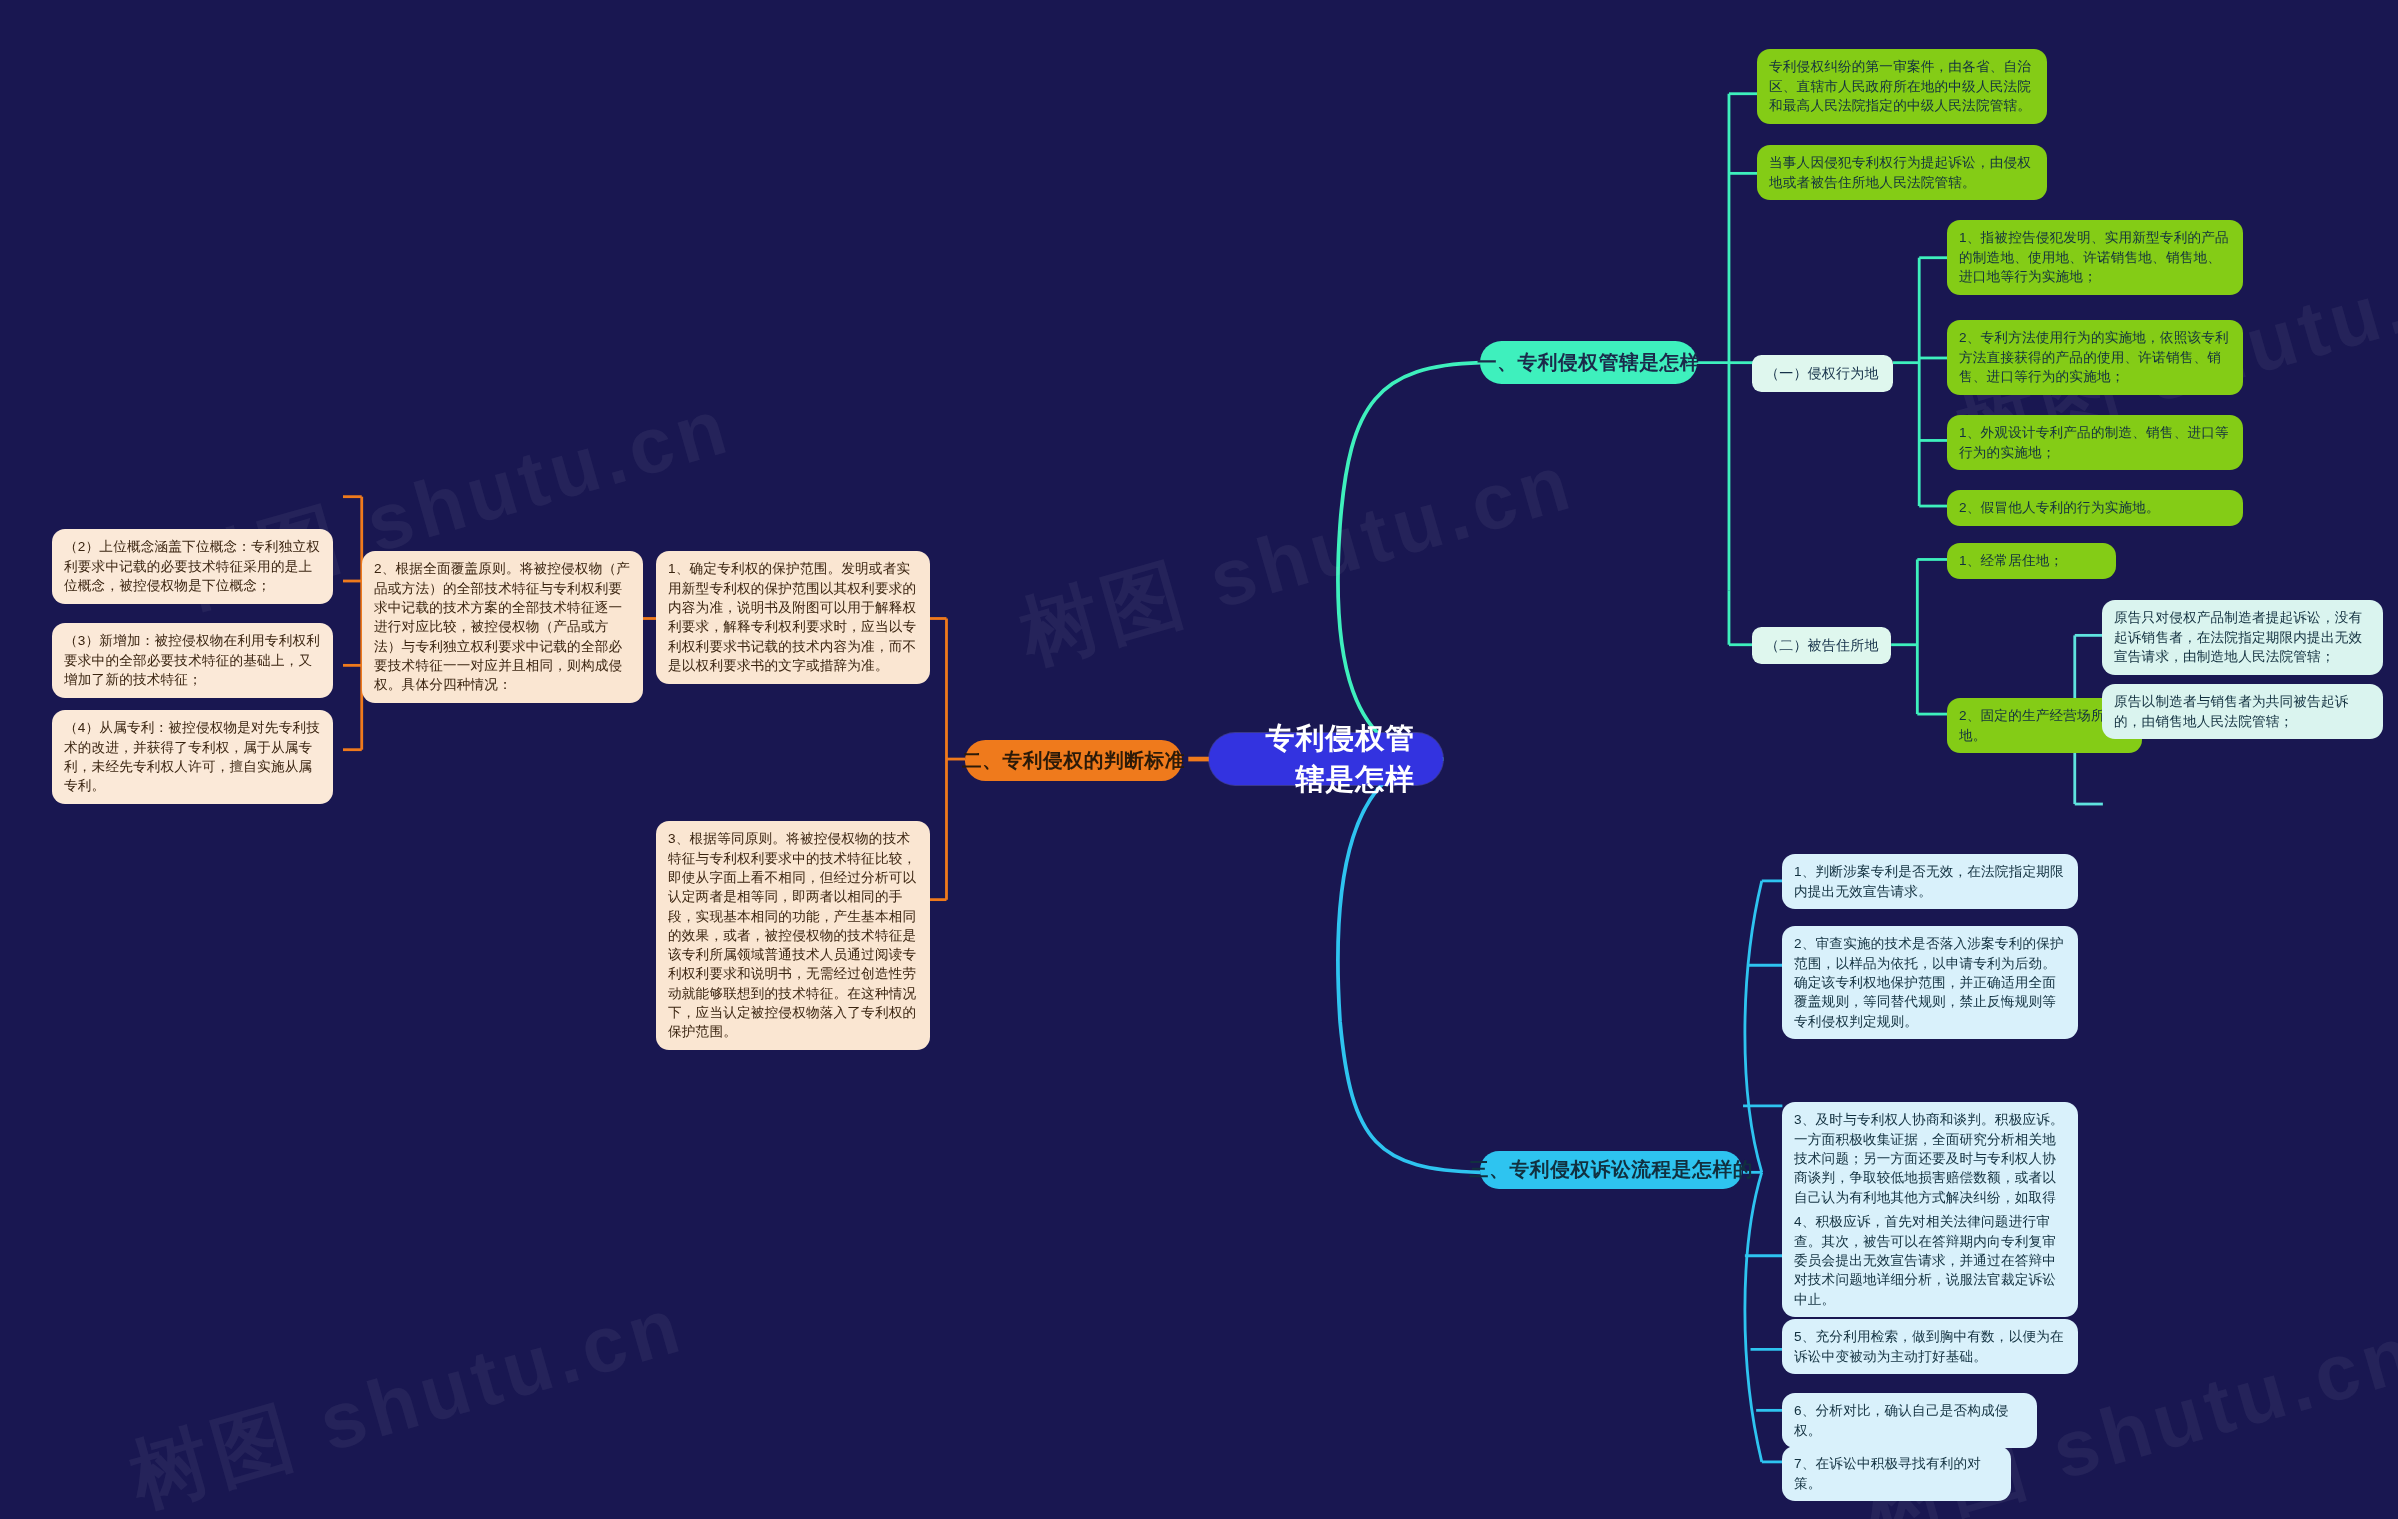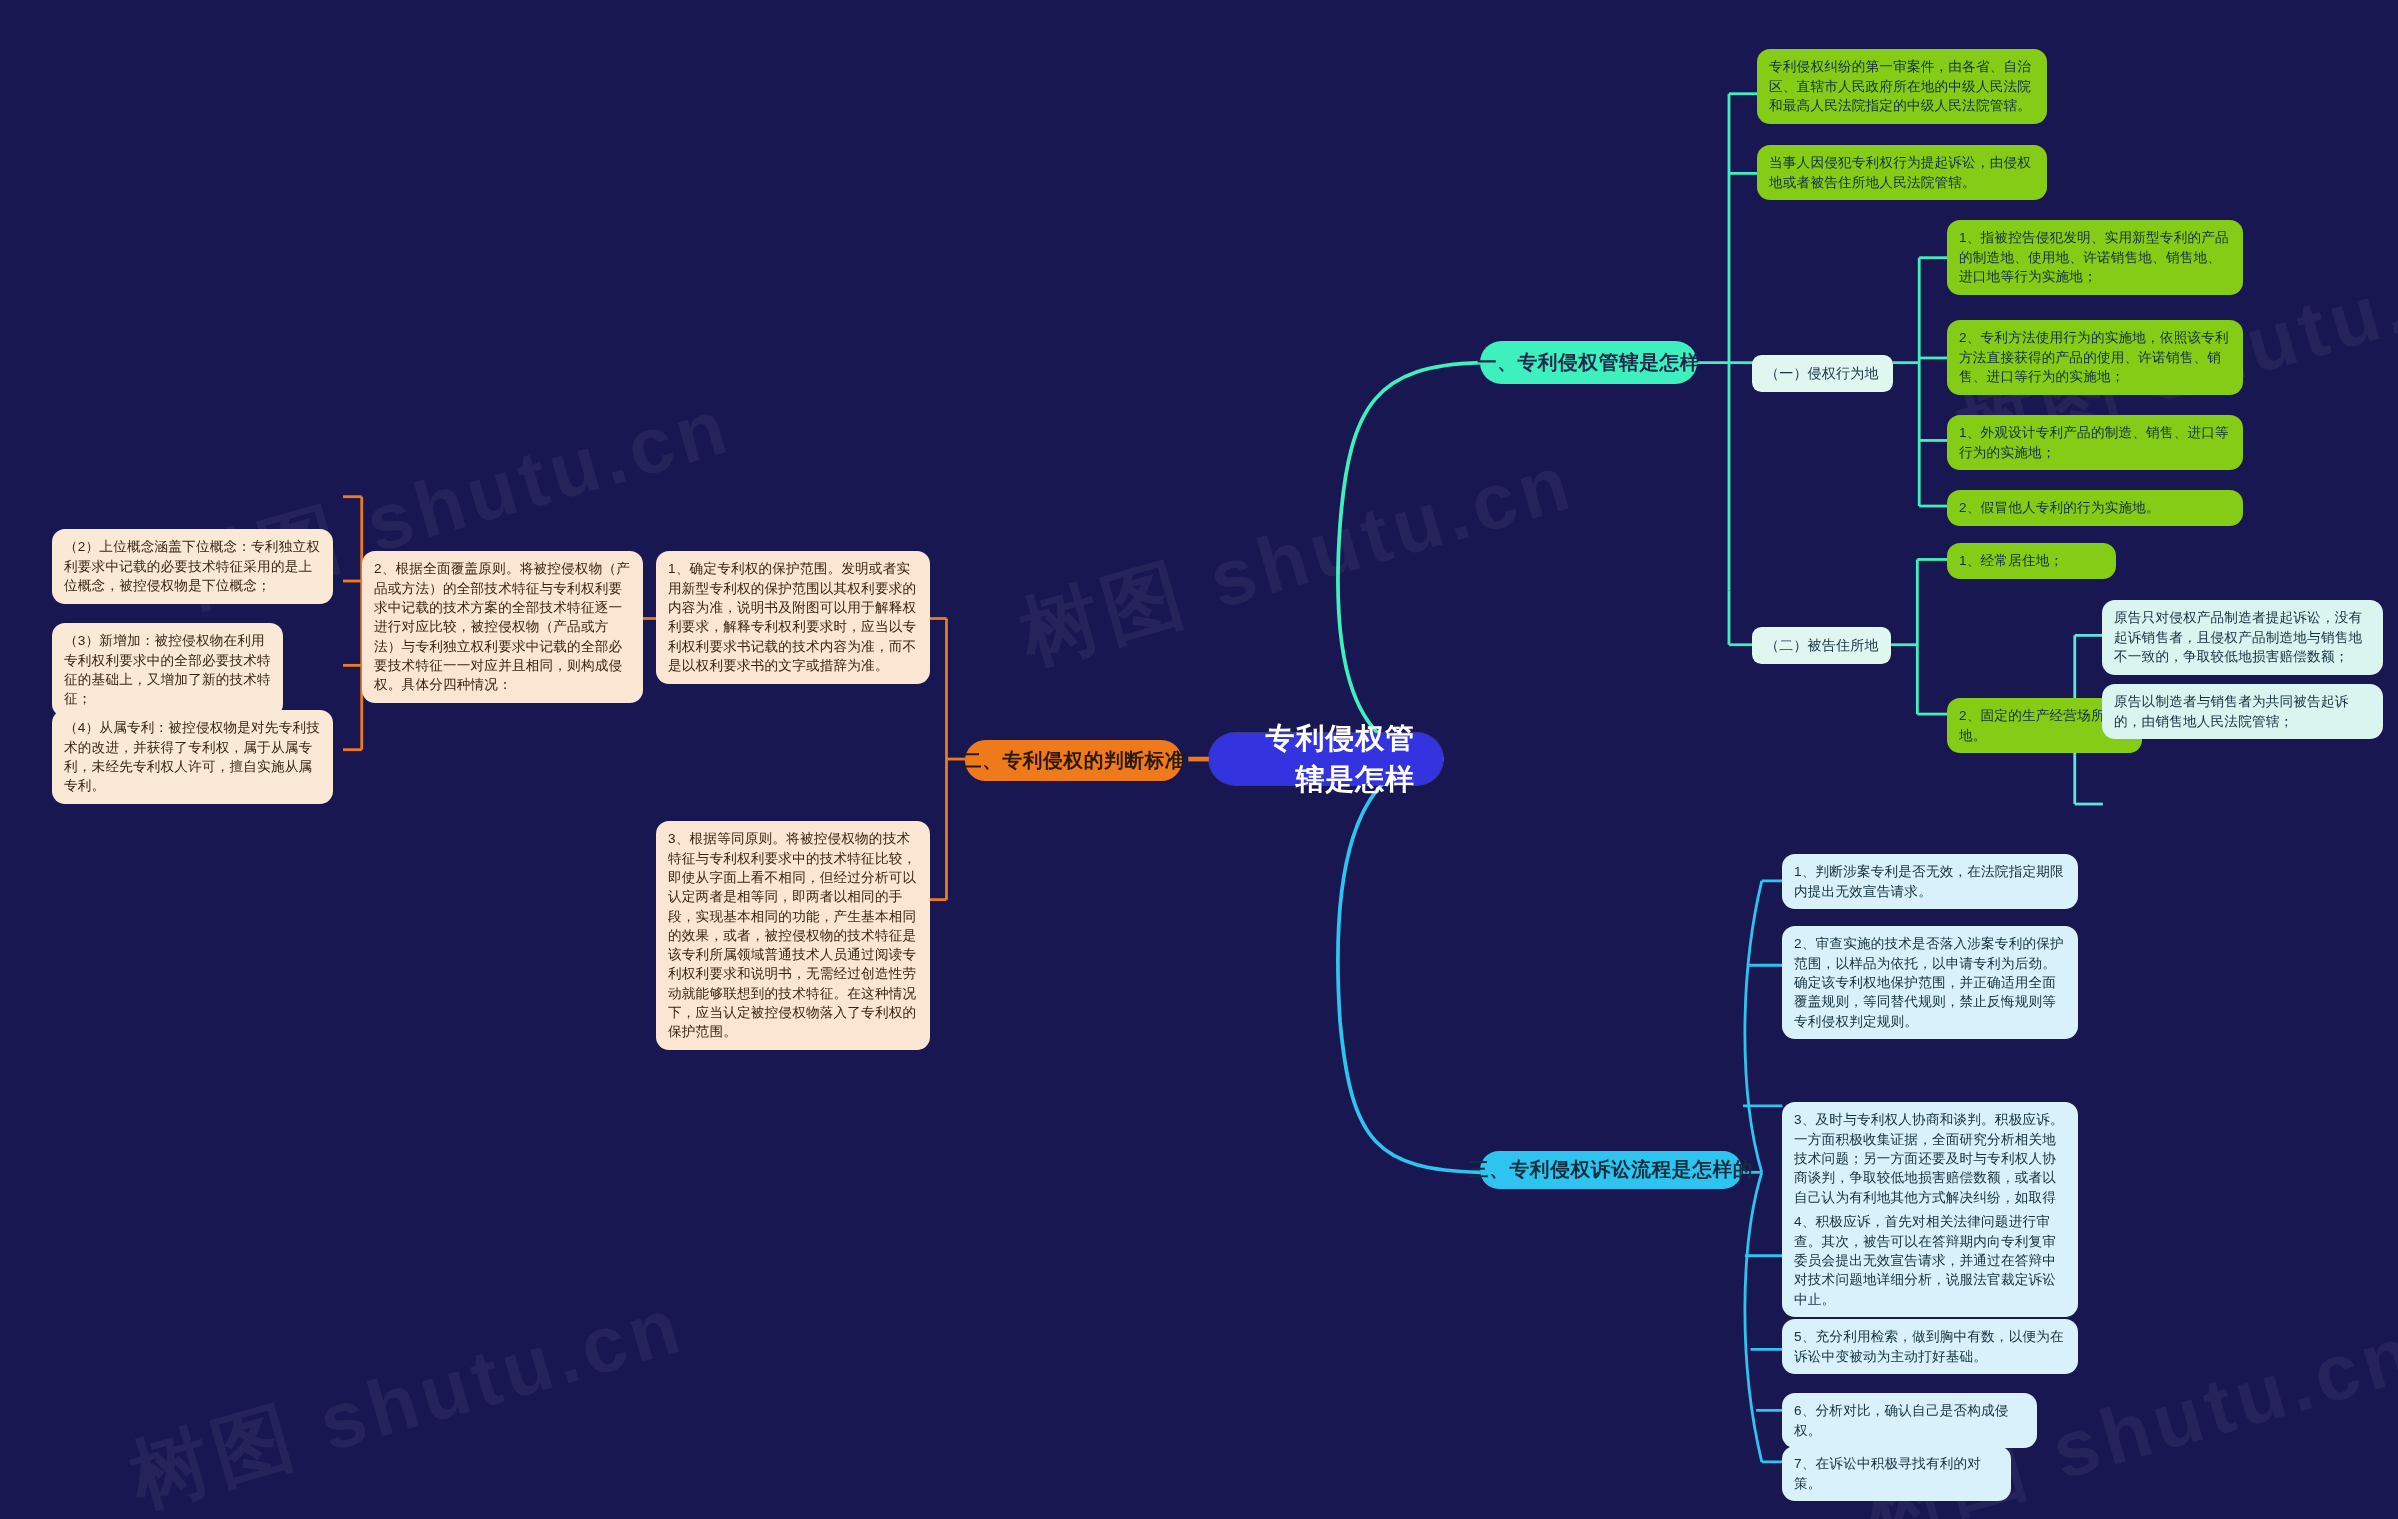--- a/index.html
+++ b/index.html
@@ -139,31 +139,31 @@
   <div class="node pill" style="left:1752px;top:355px;width:141px;height:37px;">（一）侵权行为地</div>
   <div class="node leaf-green" style="left:1947px;top:220px;width:296px;">1、指被控告侵犯发明、实用新型专利的产品的制造地、使用地、许诺销售地、销售地、进口地等行为实施地；</div>
   <div class="node leaf-green" style="left:1947px;top:320px;width:296px;">2、专利方法使用行为的实施地，依照该专利方法直接获得的产品的使用、许诺销售、销售、进口等行为的实施地；</div>
   <div class="node leaf-green" style="left:1947px;top:415px;width:296px;">1、外观设计专利产品的制造、销售、进口等行为的实施地；</div>
   <div class="node leaf-green" style="left:1947px;top:490px;width:296px;">2、假冒他人专利的行为实施地。</div>
 
   <div class="node pill" style="left:1752px;top:627px;width:139px;height:37px;">（二）被告住所地</div>
   <div class="node leaf-green" style="left:1947px;top:543px;width:169px;">1、经常居住地；</div>
   <div class="node leaf-green" style="left:1947px;top:698px;width:195px;">2、固定的生产经营场所地。</div>
 
-  <div class="node leaf-mint" style="left:2102px;top:600px;width:281px;">原告只对侵权产品制造者提起诉讼，没有起诉销售者，且侵权产品制造地与销售地不一致的，争取较低地损害赔偿数额；</div>
+  <div class="node leaf-mint" style="left:2102px;top:600px;width:281px;">原告只对侵权产品制造者提起诉讼，没有起诉销售者，在法院指定期限内提出无效宣告请求，由制造地人民法院管辖；</div>
   <div class="node leaf-mint" style="left:2102px;top:684px;width:281px;">原告以制造者与销售者为共同被告起诉的，由销售地人民法院管辖；</div>
 
   <div class="node branch b2" style="left:965px;top:740px;width:217px;height:41px;">二、专利侵权的判断标准</div>
 
   <div class="node leaf-peach" style="left:656px;top:551px;width:274px;">1、确定专利权的保护范围。发明或者实用新型专利权的保护范围以其权利要求的内容为准，说明书及附图可以用于解释权利要求，解释专利权利要求时，应当以专利权利要求书记载的技术内容为准，而不是以权利要求书的文字或措辞为准。</div>
   <div class="node leaf-peach" style="left:362px;top:551px;width:281px;">2、根据全面覆盖原则。将被控侵权物（产品或方法）的全部技术特征与专利权利要求中记载的技术方案的全部技术特征逐一进行对应比较，被控侵权物（产品或方法）与专利独立权利要求中记载的全部必要技术特征一一对应并且相同，则构成侵权。具体分四种情况：</div>
   <div class="node leaf-peach" style="left:656px;top:821px;width:274px;">3、根据等同原则。将被控侵权物的技术特征与专利权利要求中的技术特征比较，即使从字面上看不相同，但经过分析可以认定两者是相等同，即两者以相同的手段，实现基本相同的功能，产生基本相同的效果，或者，被控侵权物的技术特征是该专利所属领域普通技术人员通过阅读专利权利要求和说明书，无需经过创造性劳动就能够联想到的技术特征。在这种情况下，应当认定被控侵权物落入了专利权的保护范围。</div>
 
   <div class="node leaf-peach2" style="left:52px;top:529px;width:281px;">（2）上位概念涵盖下位概念：专利独立权利要求中记载的必要技术特征采用的是上位概念，被控侵权物是下位概念；</div>
-  <div class="node leaf-peach2" style="left:52px;top:623px;width:231px;">（3）新增加：被控侵权物在利用专利权利要求中的全部必要技术特征的基础上，又增加了新的技术特征；</div>
+  <div class="node leaf-peach2" style="left:52px;top:623px;width:281px;">（3）新增加：被控侵权物在利用专利权利要求中的全部必要技术特征的基础上，又增加了新的技术特征；</div>
   <div class="node leaf-peach2" style="left:52px;top:710px;width:281px;">（4）从属专利：被控侵权物是对先专利技术的改进，并获得了专利权，属于从属专利，未经先专利权人许可，擅自实施从属专利。</div>
 
   <div class="node branch b3" style="left:1480px;top:1151px;width:262px;height:38px;">三、专利侵权诉讼流程是怎样的</div>
 
   <div class="node leaf-cyan" style="left:1782px;top:854px;width:296px;">1、判断涉案专利是否无效，在法院指定期限内提出无效宣告请求。</div>
   <div class="node leaf-cyan" style="left:1782px;top:926px;width:296px;">2、审查实施的技术是否落入涉案专利的保护范围，以样品为依托，以申请专利为后劲。确定该专利权地保护范围，并正确适用全面覆盖规则，等同替代规则，禁止反悔规则等专利侵权判定规则。</div>
   <div class="node leaf-cyan" style="left:1782px;top:1054px;width:296px;margin-top:48px;">3、及时与专利权人协商和谈判。积极应诉。一方面积极收集证据，全面研究分析相关地技术问题；另一方面还要及时与专利权人协商谈判，争取较低地损害赔偿数额，或者以自己认为有利地其他方式解决纠纷，如取得专利权人地实施许可或者交叉许可等。</div>
   <div class="node leaf-cyan" style="left:1782px;top:1204px;width:296px;">4、积极应诉，首先对相关法律问题进行审查。其次，被告可以在答辩期内向专利复审委员会提出无效宣告请求，并通过在答辩中对技术问题地详细分析，说服法官裁定诉讼中止。</div>
   <div class="node leaf-cyan" style="left:1782px;top:1319px;width:296px;">5、充分利用检索，做到胸中有数，以便为在诉讼中变被动为主动打好基础。</div>
   <div class="node leaf-cyan" style="left:1782px;top:1393px;width:255px;">6、分析对比，确认自己是否构成侵权。</div>

